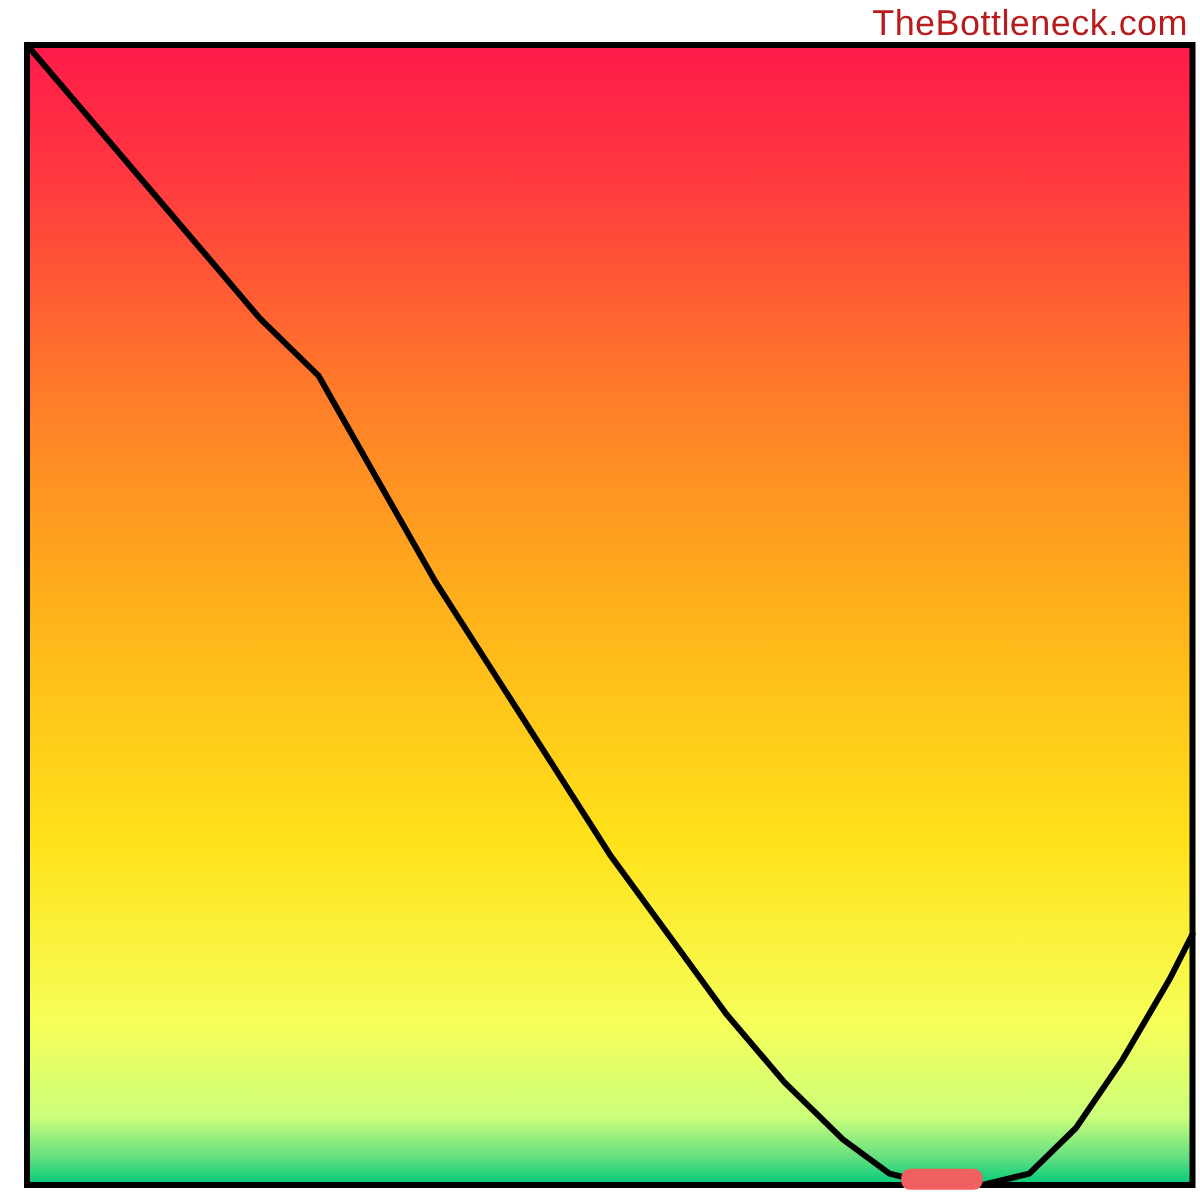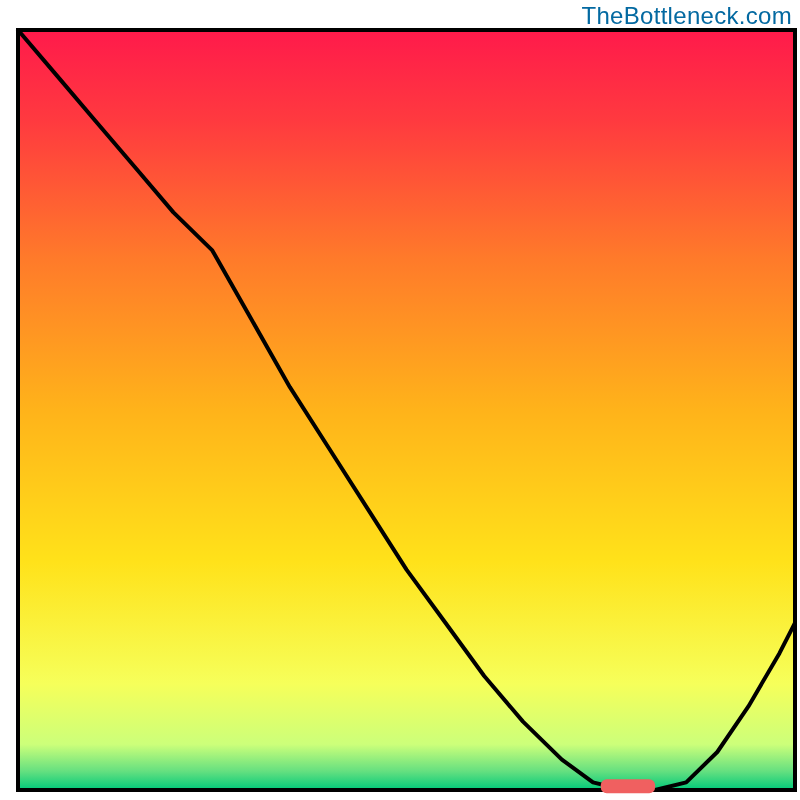--- a/index.html
+++ b/index.html
@@ -12,21 +12,21 @@
   }
   .chart-wrap {
     position: relative;
     width: 800px;
     height: 800px;
   }
   .watermark {
     position: absolute;
     top: 2px;
     right: 8px;
-    color: #0369a1;
+    color: #b91c1c;
     font-size: 24px;
     font-weight: 400;
     letter-spacing: 0.3px;
     z-index: 3;
   }
   svg.plot {
     position: absolute;
     top: 0;
     left: 0;
     width: 800px;

